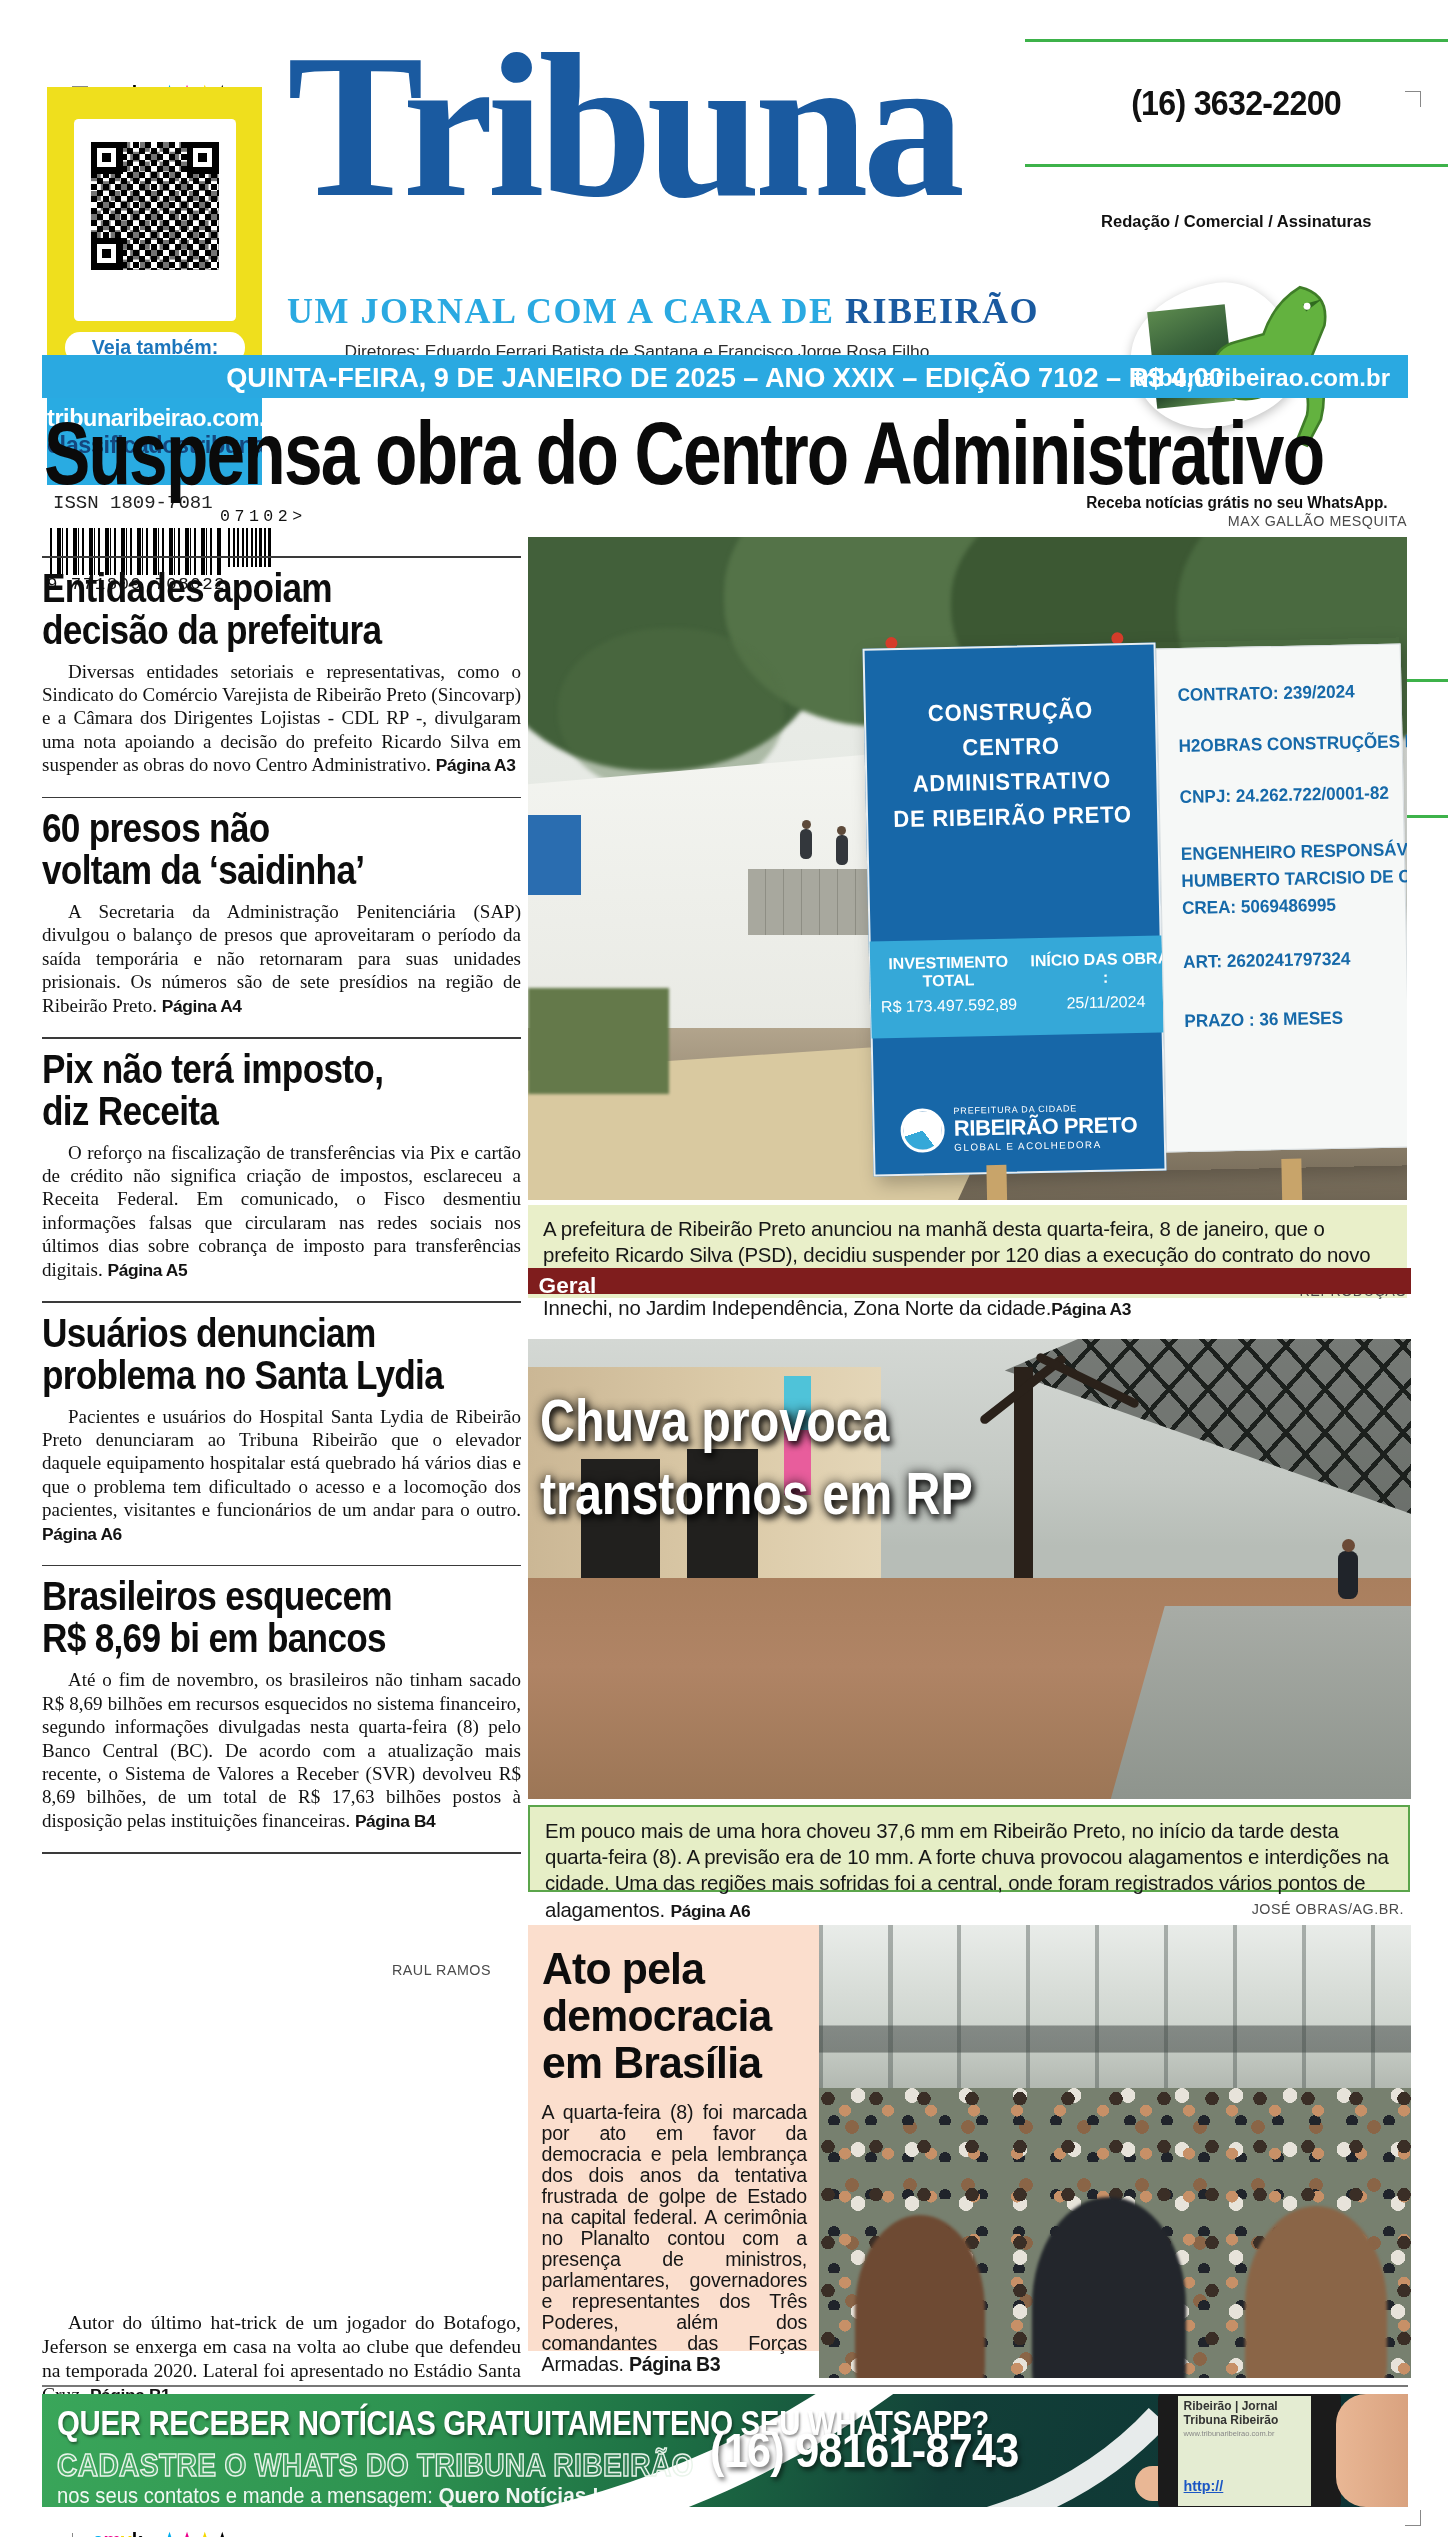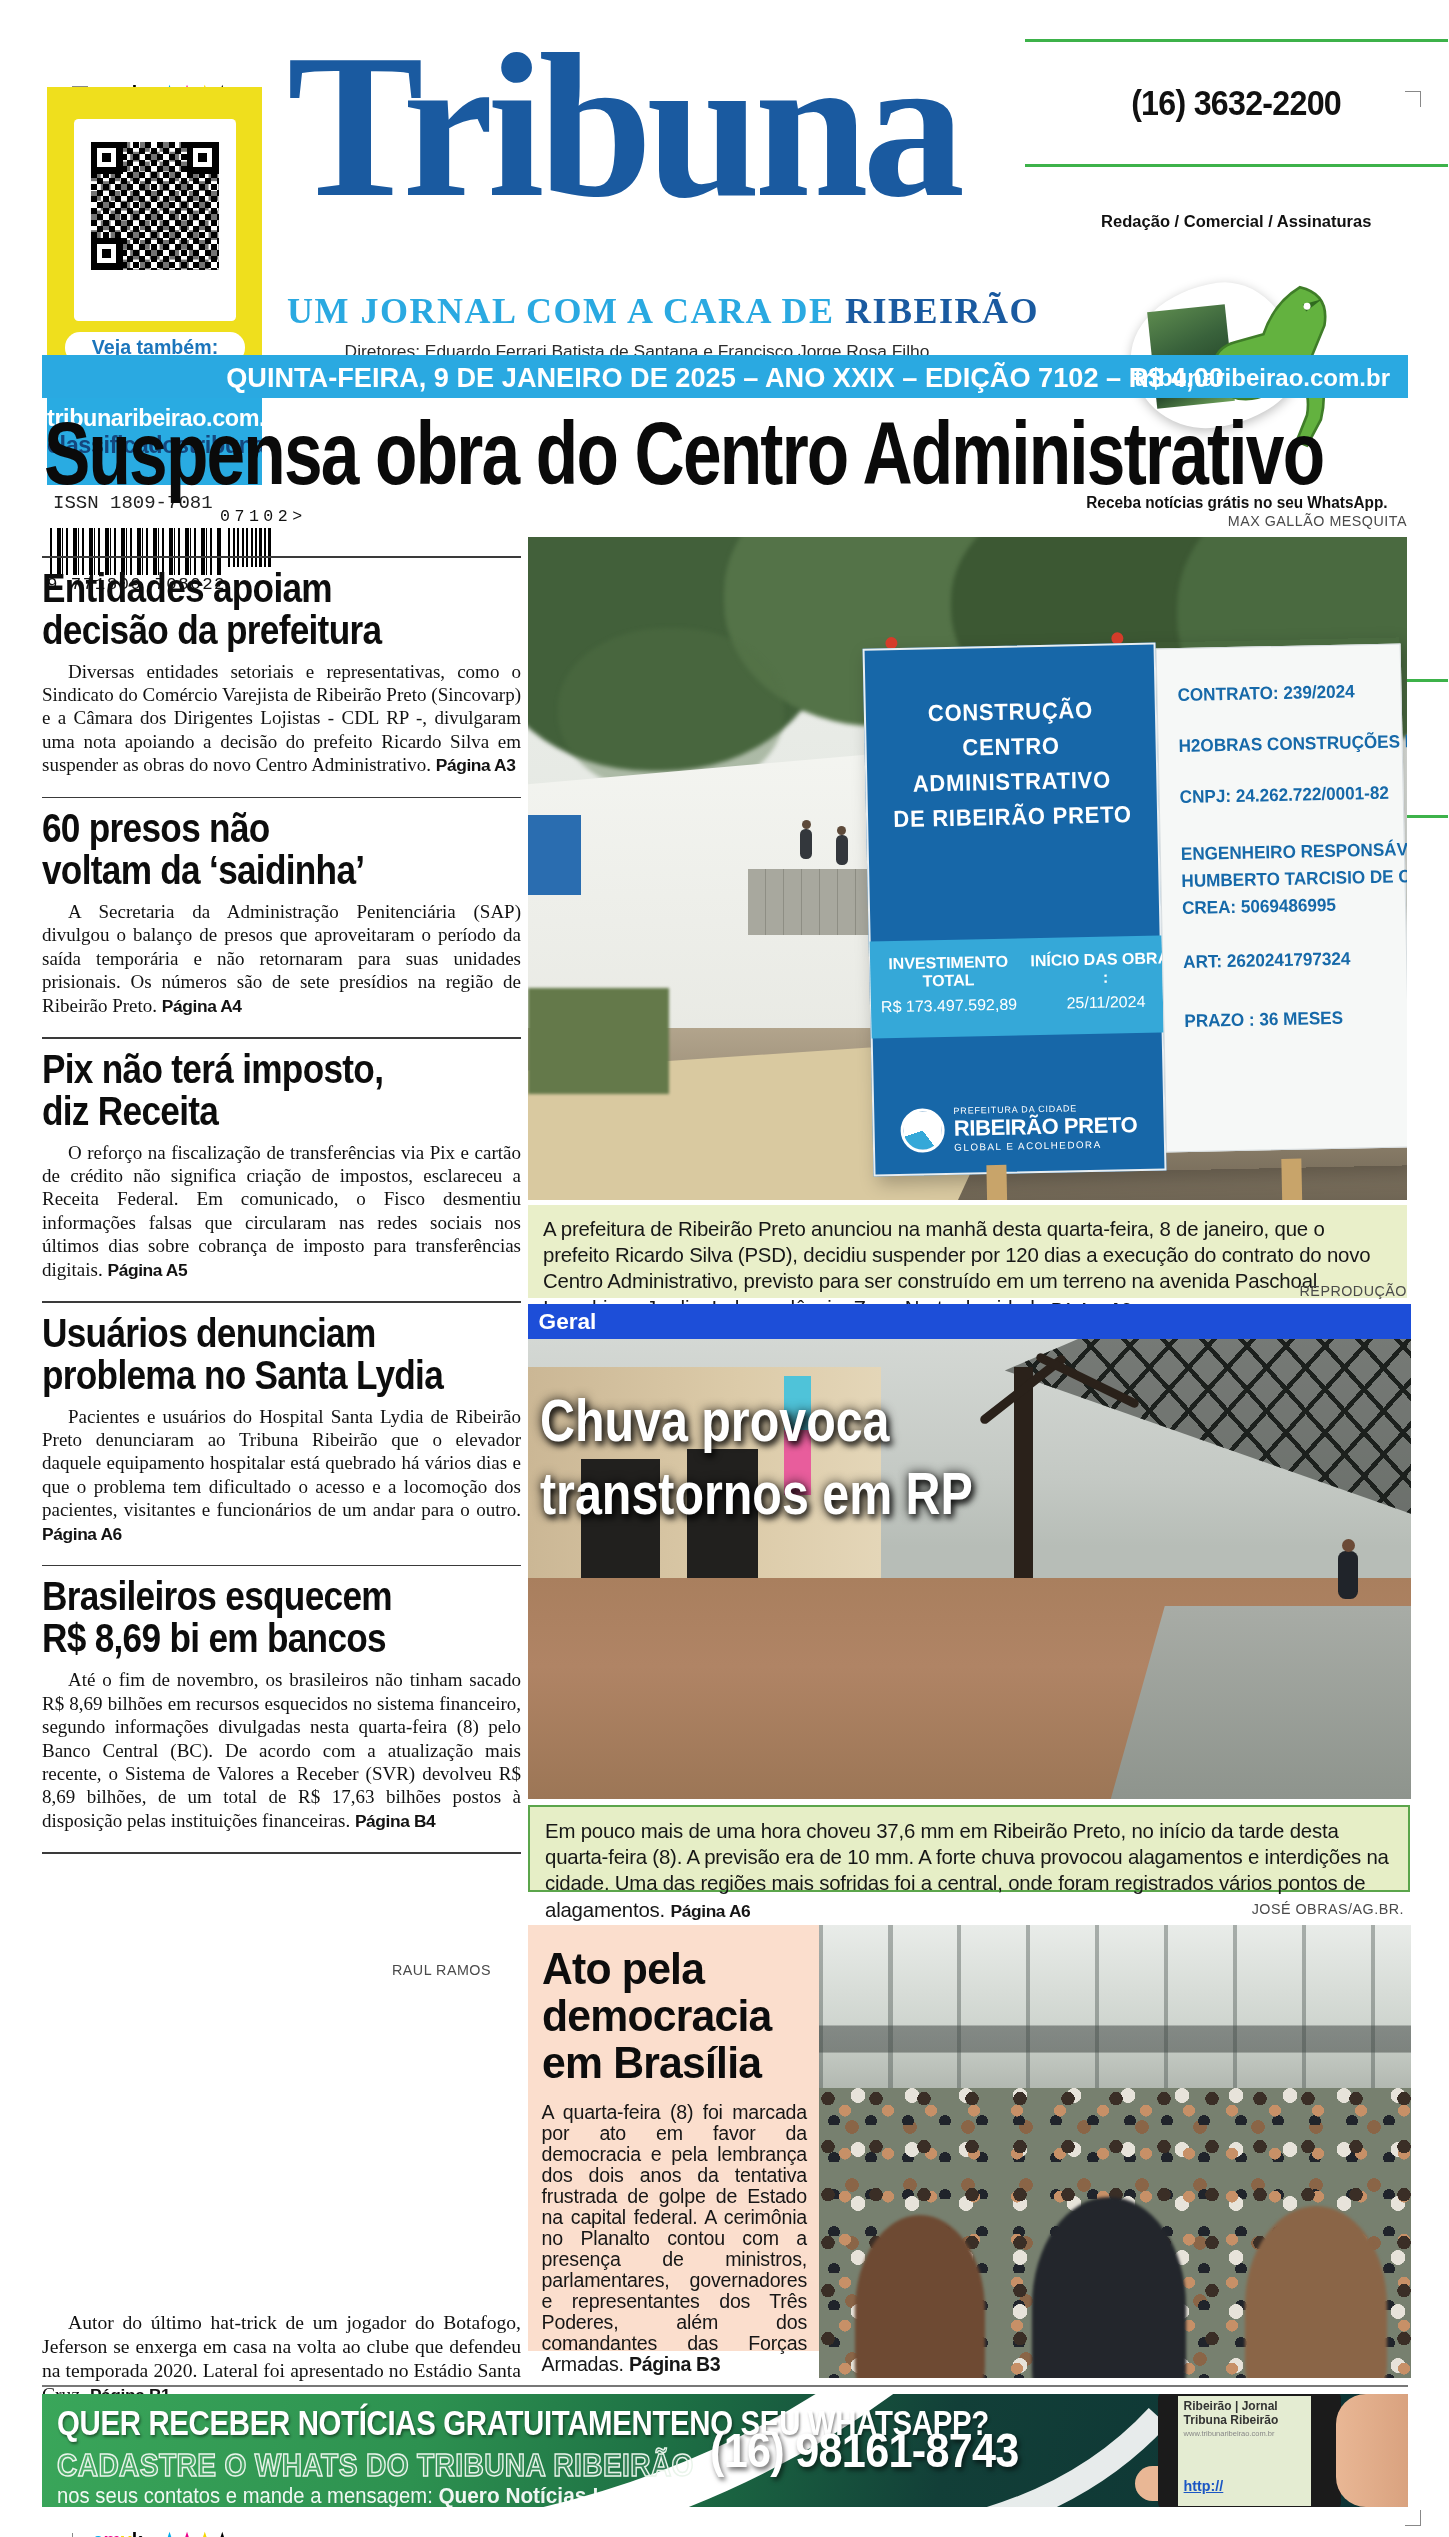--- a/index.html
+++ b/index.html
@@ -65,21 +65,21 @@
   .article{margin:9px 0 12px;}
   .at{font-weight:bold;font-size:40px;line-height:42px;letter-spacing:-0.8px;color:#0d0d0d;
       transform:scaleX(.88);transform-origin:0 50%;white-space:nowrap;}
   .ab{font-family:"Liberation Serif",serif;font-size:19px;line-height:23.4px;text-align:justify;
       text-indent:26px;color:#121212;margin-top:9px;}
   .page-ref{font-family:"Liberation Sans",sans-serif;font-weight:bold;font-size:17.4px;letter-spacing:-0.4px;white-space:nowrap;}
   
   .capbox{position:absolute;background:#e9efc9;padding:10.6px 15px;font-size:20.4px;line-height:26.4px;
       color:#161616;letter-spacing:-0.2px;}
   
-  .geralbar{position:absolute;left:528px;top:1304px;width:883px;height:35px;background:#1d4ed8;}
+  .geralbar{position:absolute;left:528px;top:1268px;width:883px;height:26px;background:#7f1d1d;}
   .geralbar span{color:#fff;font-weight:bold;font-size:22.6px;margin-left:10.6px;line-height:35px;display:inline-block;}
   
   .ovl{position:absolute;color:#fff;font-weight:bold;white-space:nowrap;transform-origin:0 50%;
        text-shadow:0 0 12px rgba(0,0,0,.85),3px 3.8px 7.5px rgba(0,0,0,.85);}
   .ovl-stroke{-webkit-text-stroke:1.9px #1c1c1c;text-shadow:2.3px 3px 0 rgba(0,0,0,.45),0 0 10.6px rgba(0,0,0,.4);}
   
   .photo{position:absolute;overflow:hidden;background:#ccc;}
   
   .c-sky{position:absolute;inset:0;background:linear-gradient(#eef0ec,#e2e6e0 60%,#d8ddd6);}
   .c-tree{position:absolute;border-radius:48%;filter:blur(2.3px);}

